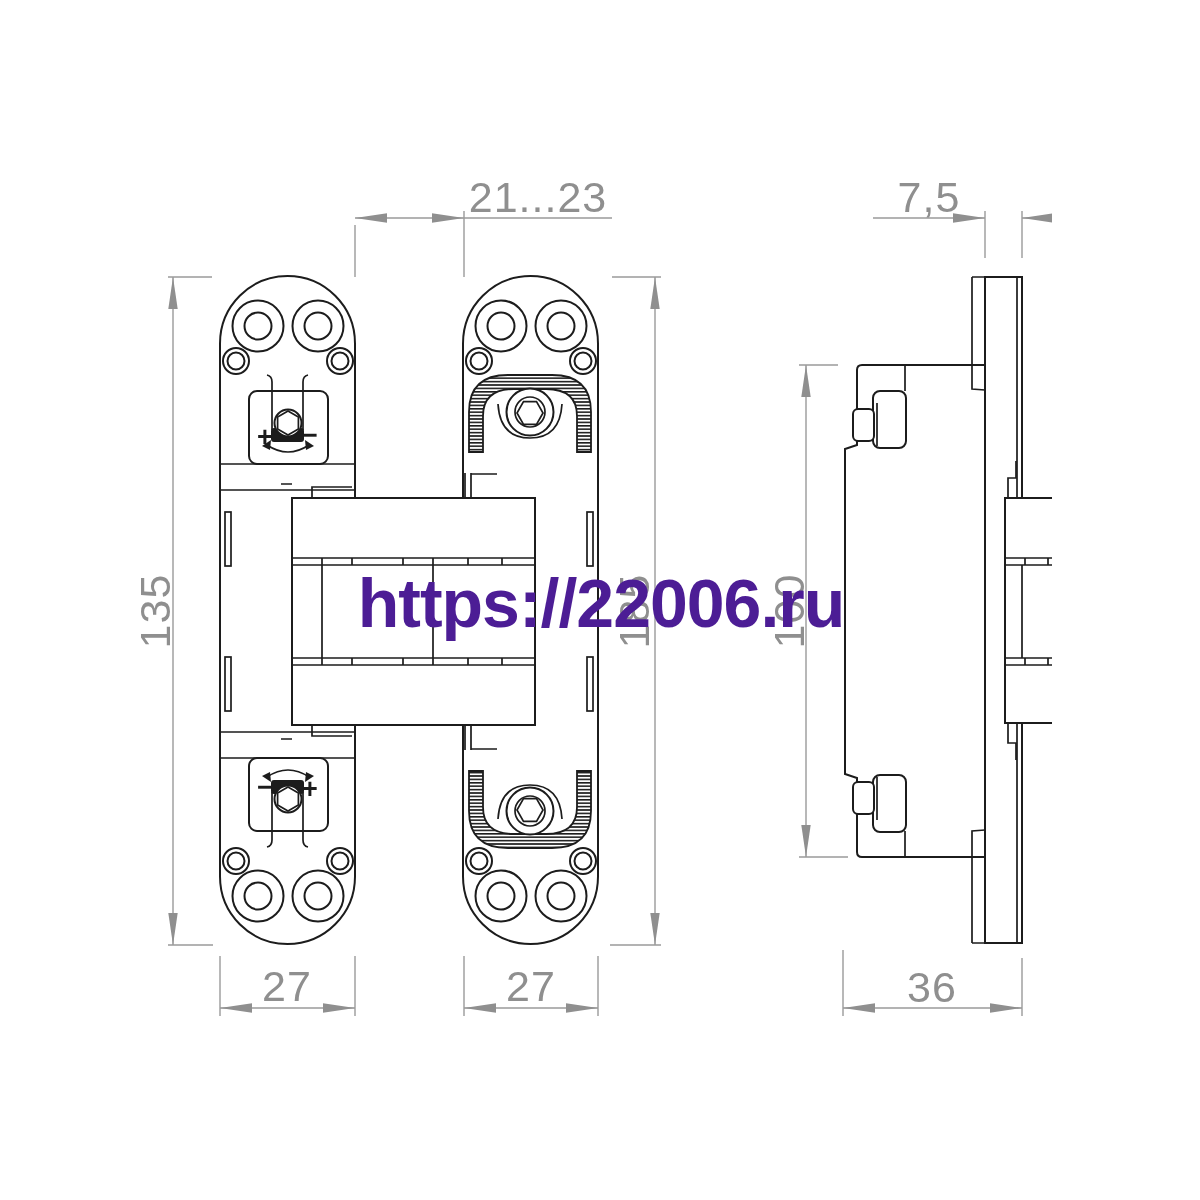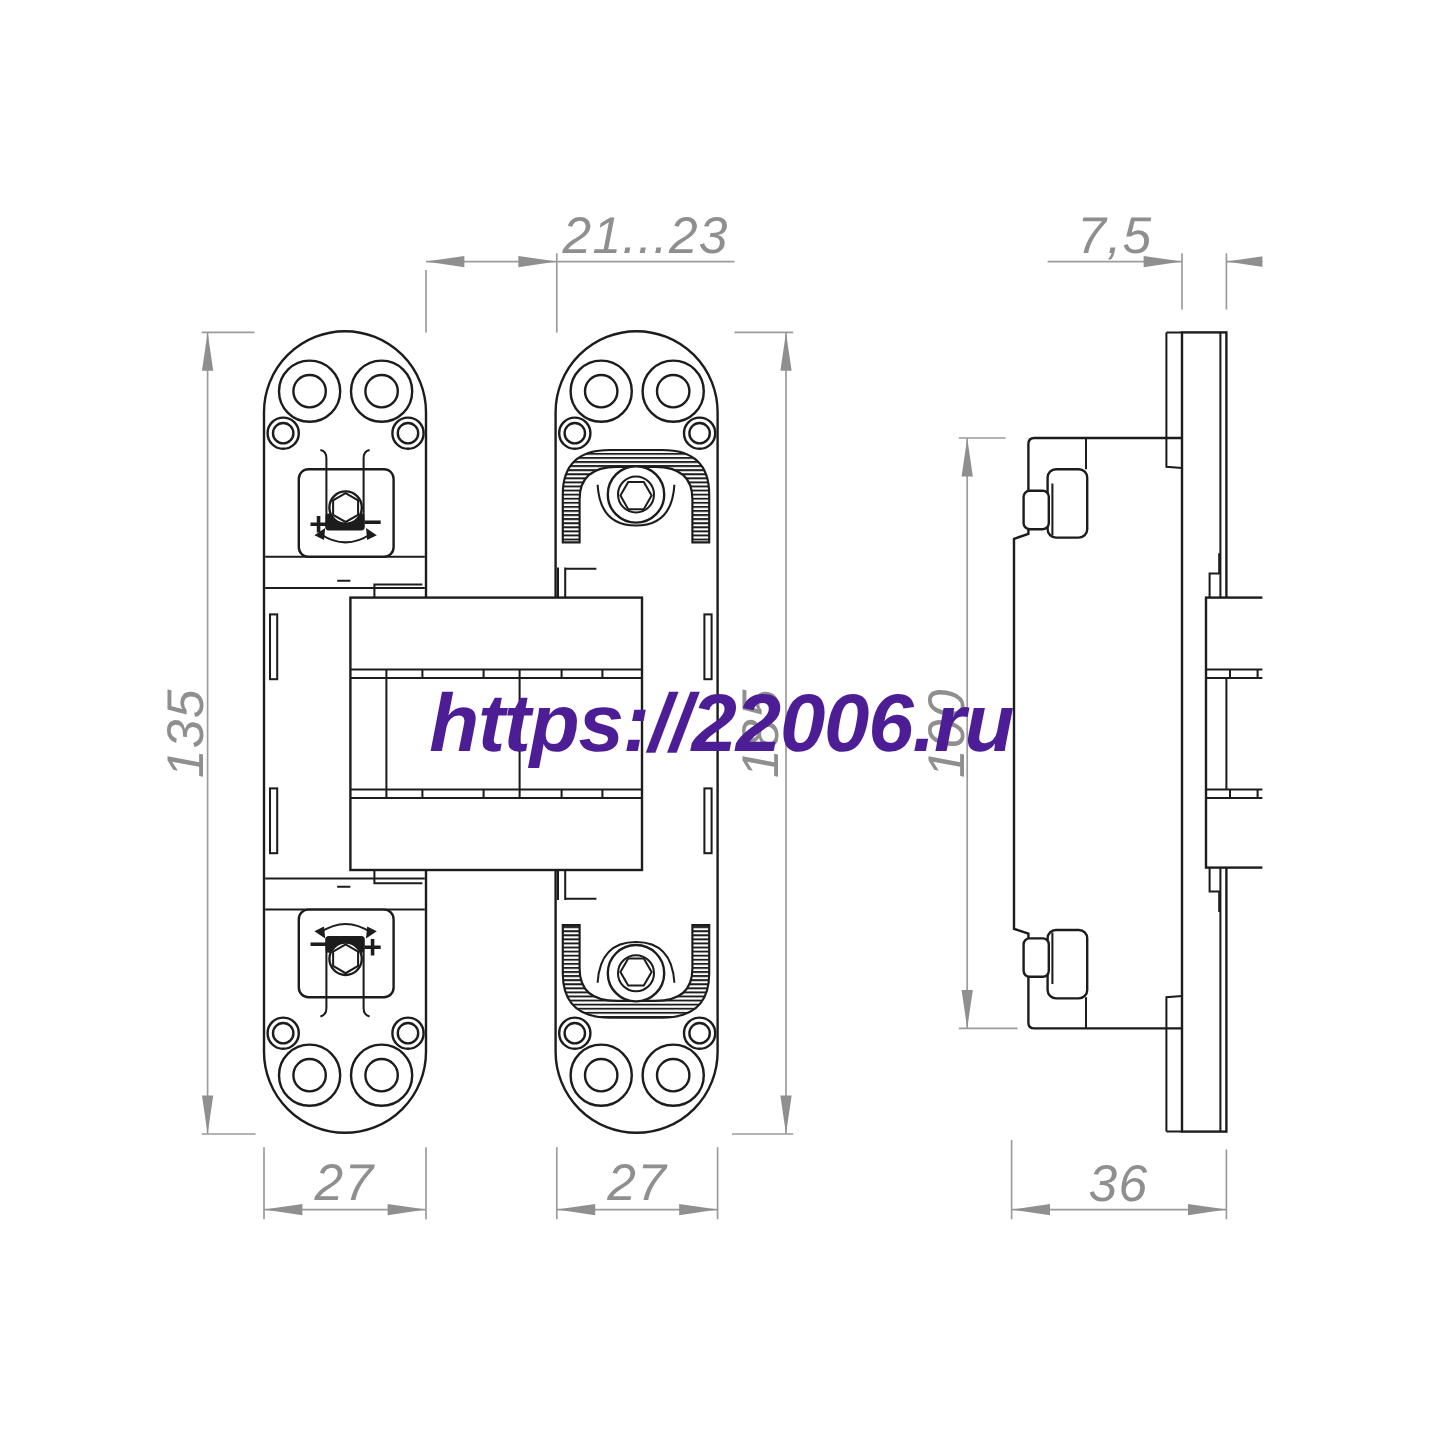--- a/index.html
+++ b/index.html
@@ -1,17 +1,17 @@
 <!DOCTYPE html>
 <html><head>
 <meta charset="utf-8">
 <style>
   html,body{margin:0;padding:0;background:#ffffff;}
   #canvas{position:relative;width:1052px;height:1200px;background:#ffffff;overflow:hidden;
-          font-family:"Liberation Sans",sans-serif;font-style:italic;}
+          font-family:"Liberation Sans",sans-serif;}
   svg{position:absolute;left:0;top:0;}
   .part{fill:#ffffff;stroke:#1c1c1c;stroke-width:2;}
   .part-thin{fill:none;stroke:#1c1c1c;stroke-width:1.7;}
   .part-fill{fill:#1c1c1c;stroke:none;}
   .dim{stroke:#9b9b9b;stroke-width:1.4;fill:none;}
   .dim-arrow{fill:#8f8f8f;stroke:none;}
   .dim-text{fill:#8f8f8f;font-size:43px;letter-spacing:1px;}
   .sign-text{fill:#1c1c1c;font-size:27px;font-weight:bold;}
   #watermark{position:absolute;left:601px;top:603px;transform:translate(-50%,-50%);
              color:#4c1d95;font-size:68px;font-weight:700;letter-spacing:-1px;white-space:nowrap;}

